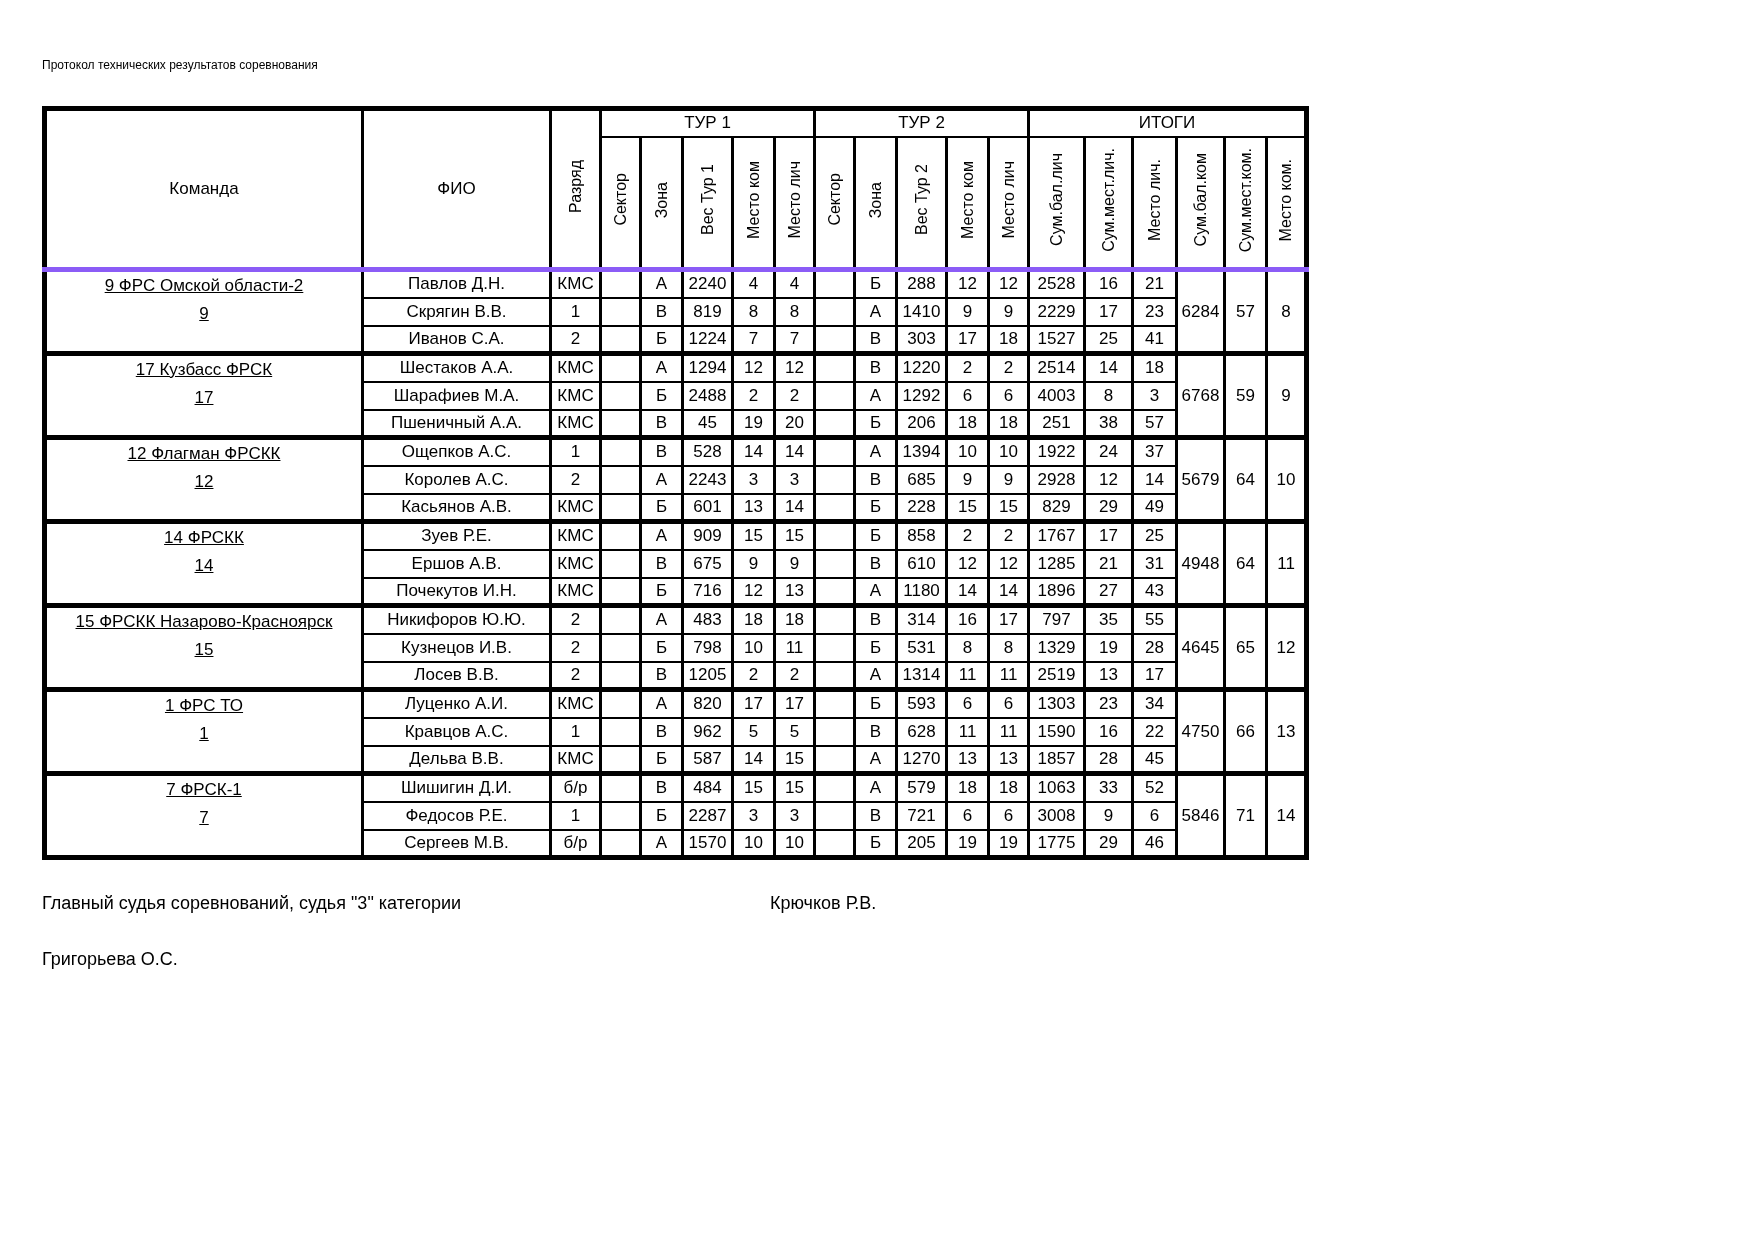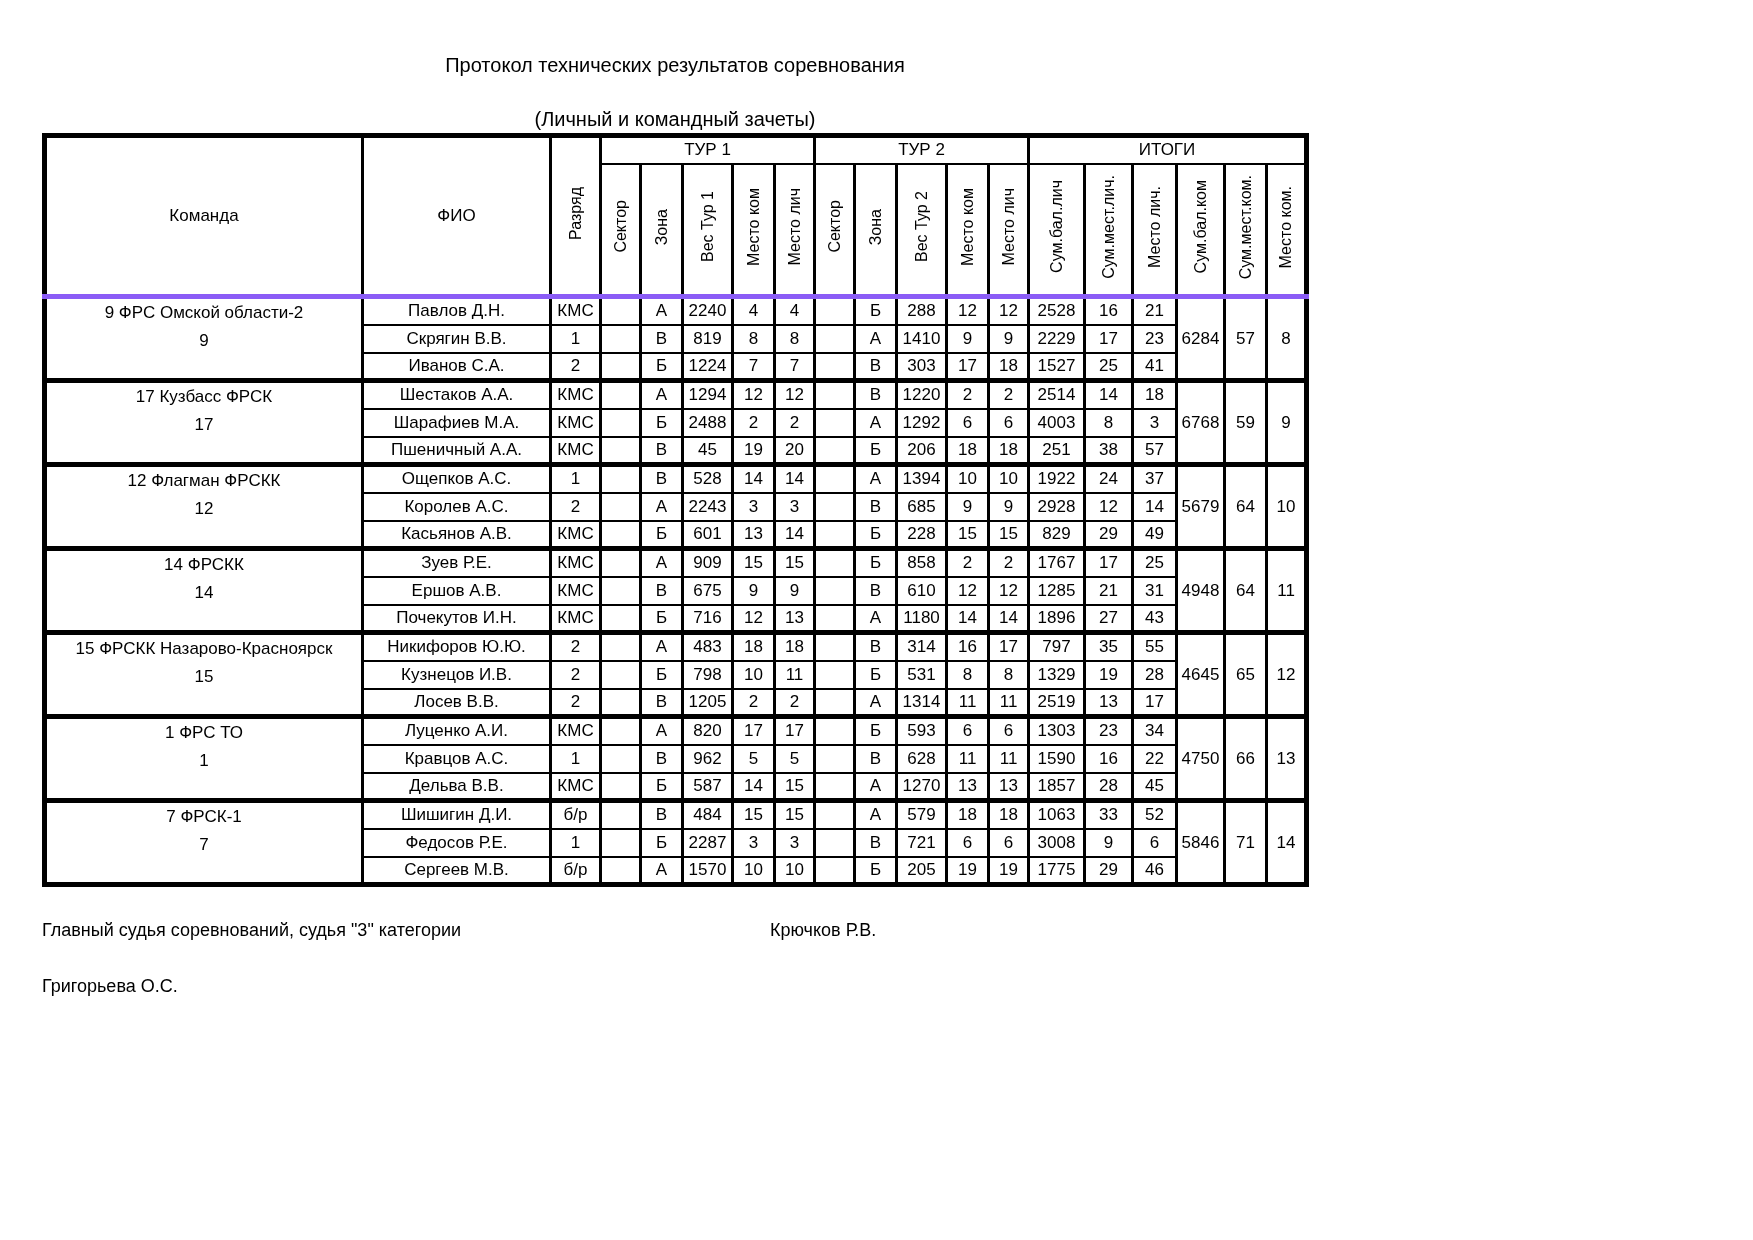--- a/index.html
+++ b/index.html
@@ -5,21 +5,21 @@
   * { box-sizing: border-box; }
   html, body {
     margin: 0; padding: 0;
     width: 1753px; height: 1240px;
     background: #ffffff;
     color: #000000;
     font-family: "Liberation Sans", "DejaVu Sans", sans-serif;
   }
   .content { position: absolute; left: 42px; top: 0; width: 1266px; }
 
-  .titles { text-align: center; font-size: 20px; margin-top: 52px; line-height: 27px; }
+  .titles { text-align: left; font-size: 12px; margin-top: 52px; line-height: 27px; }
   .titles .gap { height: 27px; }
 
   table.results {
     border-collapse: collapse;
     table-layout: fixed;
     width: 1266px;
     border: 5px solid #000;
   }
   th, td {
     border: solid #000;
@@ -38,36 +38,35 @@
     writing-mode: vertical-rl;
     transform: rotate(180deg);
     white-space: nowrap;
     display: inline-block;
     font-size: 16px;
     line-height: 1.1;
   }
   tbody tr { height: 28px; }
   tr.team-start td { border-top: 5px solid #000; }
   .team-cell { vertical-align: top; }
-  .team-cell .tname, .team-cell .tnum { height: 28px; line-height: 28px; }
+  .team-cell .tname, .team-cell .tnum { height: 28px; line-height: 28px; text-decoration: underline; }
   .team-total { vertical-align: middle; }
 
   .footer { margin-top: 30px; font-size: 18px; }
   .frow { display: flex; margin-bottom: 29px; line-height: 27px; }
   .frow .flabel { width: 728px; }
 </style>
 </head>
 <body>
 
 <div class="content">
 
   <div class="titles">
     <div>Протокол технических результатов соревнования</div>
     <div class="gap"></div>
-    <div>(Личный и командный зачеты)</div>
   </div>
 
   <table class="results">
     <colgroup>
       <col style="width:318px">
         <col style="width:188px">
         <col style="width:50px">
       <col style="width:40px">
         <col style="width:42px">
         <col style="width:50px">

